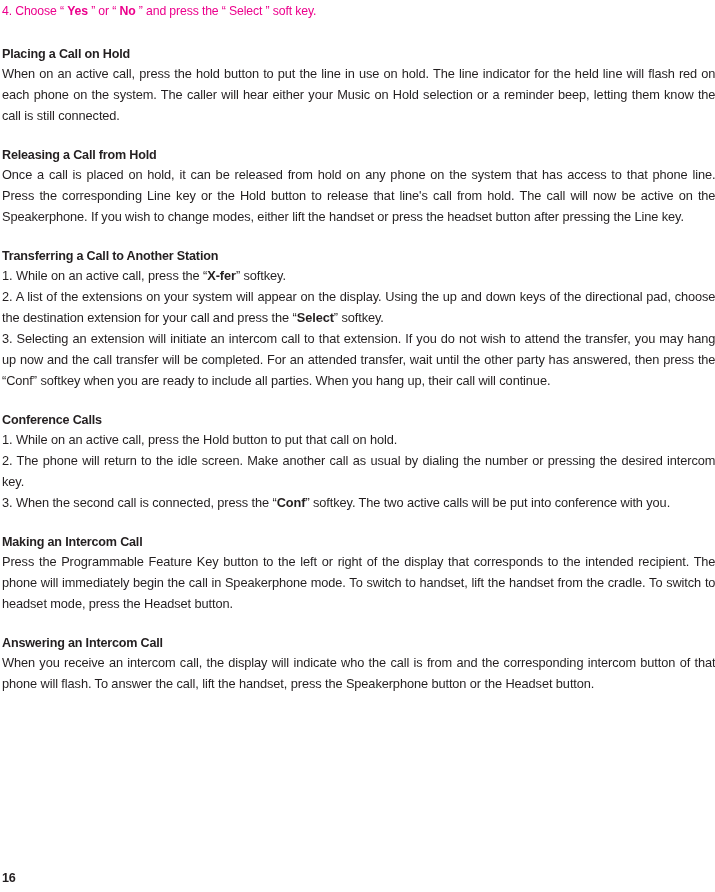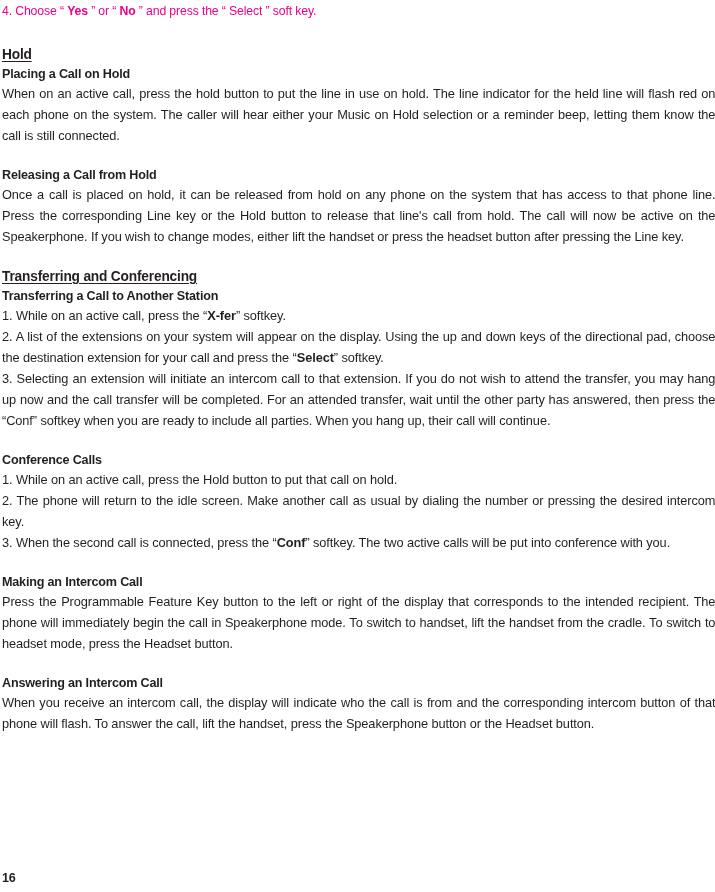--- a/index.html
+++ b/index.html
@@ -111,36 +111,30 @@
 </style>
 </head>
 <body>
 
 <div class="page">
 
   <p class="step-line"><span>4. Choose “ </span><b>Yes</b><span> ” or “ </span><b>No</b><span> ” and press the “ Select ” soft key.</span></p>
 
   <div class="gap-lg"></div>
 
-  <div class="sec-head-wrap">
-    <span class="sec-head">Hold</span>
-  </div>
   <p class="sub-head">Placing a Call on Hold</p>
   <p class="body-par last-just">When on an active call, press the hold button to put the line in use on hold.  The line indicator for the held line will flash red on each phone on the system.  The caller will hear either your Music on Hold selection or a reminder beep, letting them know the call is still connected.</p>
 
   <div class="gap-md"></div>
 
   <p class="sub-head">Releasing a Call from Hold</p>
   <p class="body-par last-just">Once a call is placed on hold, it can be released from hold on any phone on the system that has access to that phone line.  Press the corresponding Line key or the Hold button to release that line's call from hold.  The call will now be active on the Speakerphone.  If you wish to change modes, either lift the handset or press the headset button after pressing the Line key.</p>
 
   <div class="gap-md"></div>
 
-  <div class="sec-head-wrap">
-    <span class="sec-head">Transferring and Conferencing</span>
-  </div>
   <p class="sub-head">Transferring a Call to Another Station</p>
 
   <p class="num-par nowrapline"><span>1. While on an active call, press the “</span><b>X-fer</b><span>” softkey.</span></p>
 
   <p class="num-par"><span>2. A list of the extensions on your system will appear on the display.  Using the up and down keys of the directional pad, choose the destination extension for your call and press the “</span><b>Select</b><span>” softkey.</span></p>
 
   <p class="num-par"><span>3. Selecting an extension will initiate an intercom call to that extension.  If you do not wish to attend the transfer, you may hang up now and the call transfer will be completed.  For an attended transfer, wait until the other party has answered, then press the “Conf” softkey when you are ready to include all parties.  When you hang up, their call will continue.</span></p>
 
   <div class="gap-md"></div>
 

